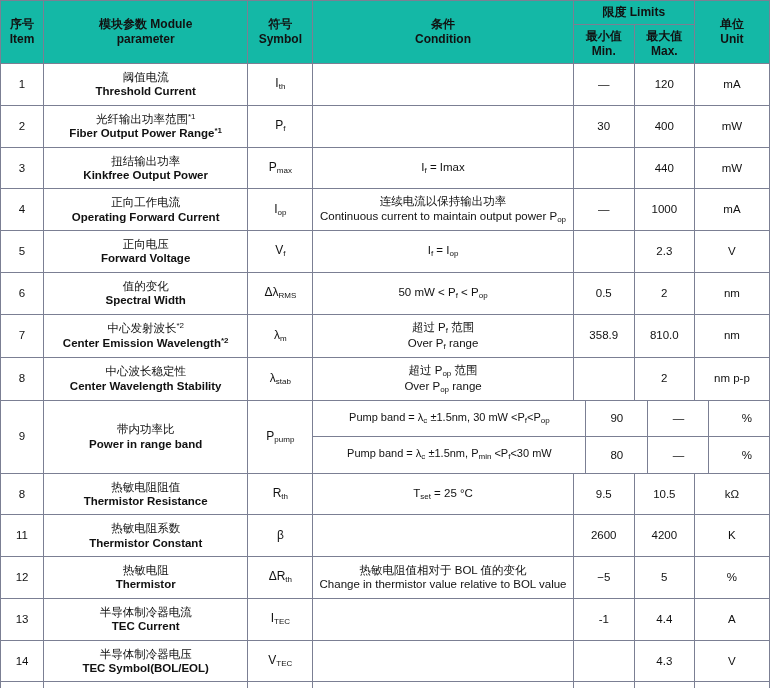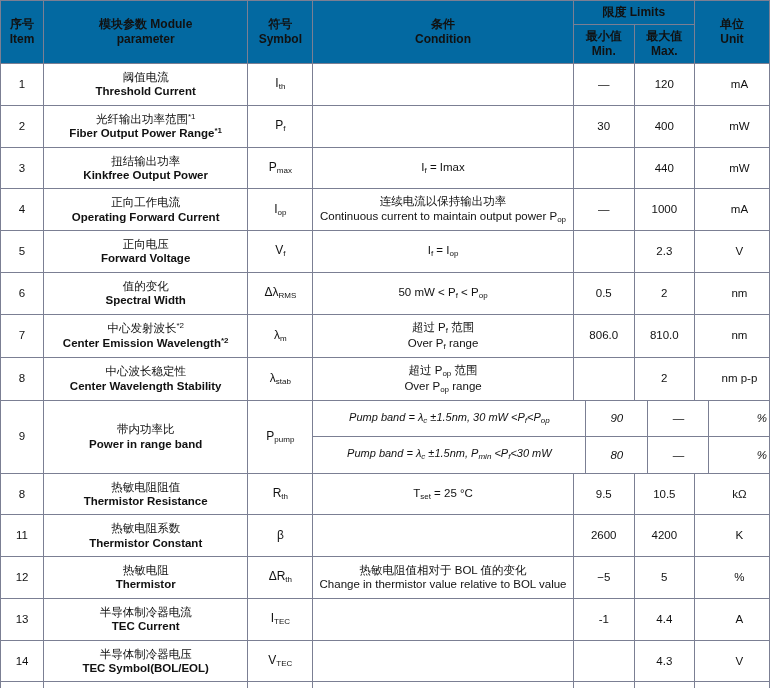--- a/index.html
+++ b/index.html
@@ -17,40 +17,40 @@
   }
   th,td{
     border:1px solid #7b7f93;
     padding:0;
     text-align:center;
     vertical-align:middle;
     font-size:11.5px;
     line-height:1.25;
   }
   thead th{
-    background:#0369a1;
+    background:#14b8a6;
     font-weight:bold;
     font-size:12px;
     padding:4px 2px;
   }
   .cn{display:block;}
   .en{display:block;}
   .param-cell{padding:6px 4px;}
   .param-cell .cn{font-size:11.5px;}
   .param-cell .en{font-size:11.5px;font-weight:bold;}
   .cond-cell{padding:5px 4px;font-size:11.5px;margin-top:8px;}
   .sym{font-size:12px;text-align:center;}
   .num{font-size:11.5px;}
-  .unit{font-size:11.5px;padding-left:15px;}
+  .unit{font-size:11.5px;}
   .idx{font-size:11.5px;}
   sub{font-size:8px;vertical-align:-0.25em;}
   sup{font-size:8px;vertical-align:0.45em;}
   .sub-split{padding:0;}
   .sub-split table{width:100%;border-collapse:collapse;}
-  .sub-split td{border:none;font-style:italic;}
+  .sub-split td{border:none;}
   .sub-split tr:first-child td{border-bottom:1px solid #7b7f93;}
   .row-h{height:40px;}
   .pump-line{height:36px;}
   td.pump-cond{padding:4px 6px;font-size:11px;}
 </style>
 </head>
 <body>
 
 <table>
   <colgroup>
@@ -177,21 +177,21 @@
         <td class="idx">7</td>
         <td class="param-cell">
           <span class="cn">中心发射波长<sup>*2</sup></span>
           <span class="en">Center Emission Wavelength<sup>*2</sup></span>
         </td>
         <td class="sym">λ<sub>m</sub></td>
         <td class="cond-cell">
           <span class="cn">超过 P<sub>f</sub> 范围</span>
           <span class="en">Over P<sub>f</sub> range</span>
         </td>
-        <td class="num">806.0</td>
+        <td class="num">358.9</td>
         <td class="num">810.0</td>
         <td class="unit">nm</td>
       </tr>
       <tr class="row-h">
         <td class="idx">8</td>
         <td class="param-cell">
           <span class="cn">中心波长稳定性</span>
           <span class="en">Center Wavelength Stability</span>
         </td>
         <td class="sym">λ<sub>stab</sub></td>

